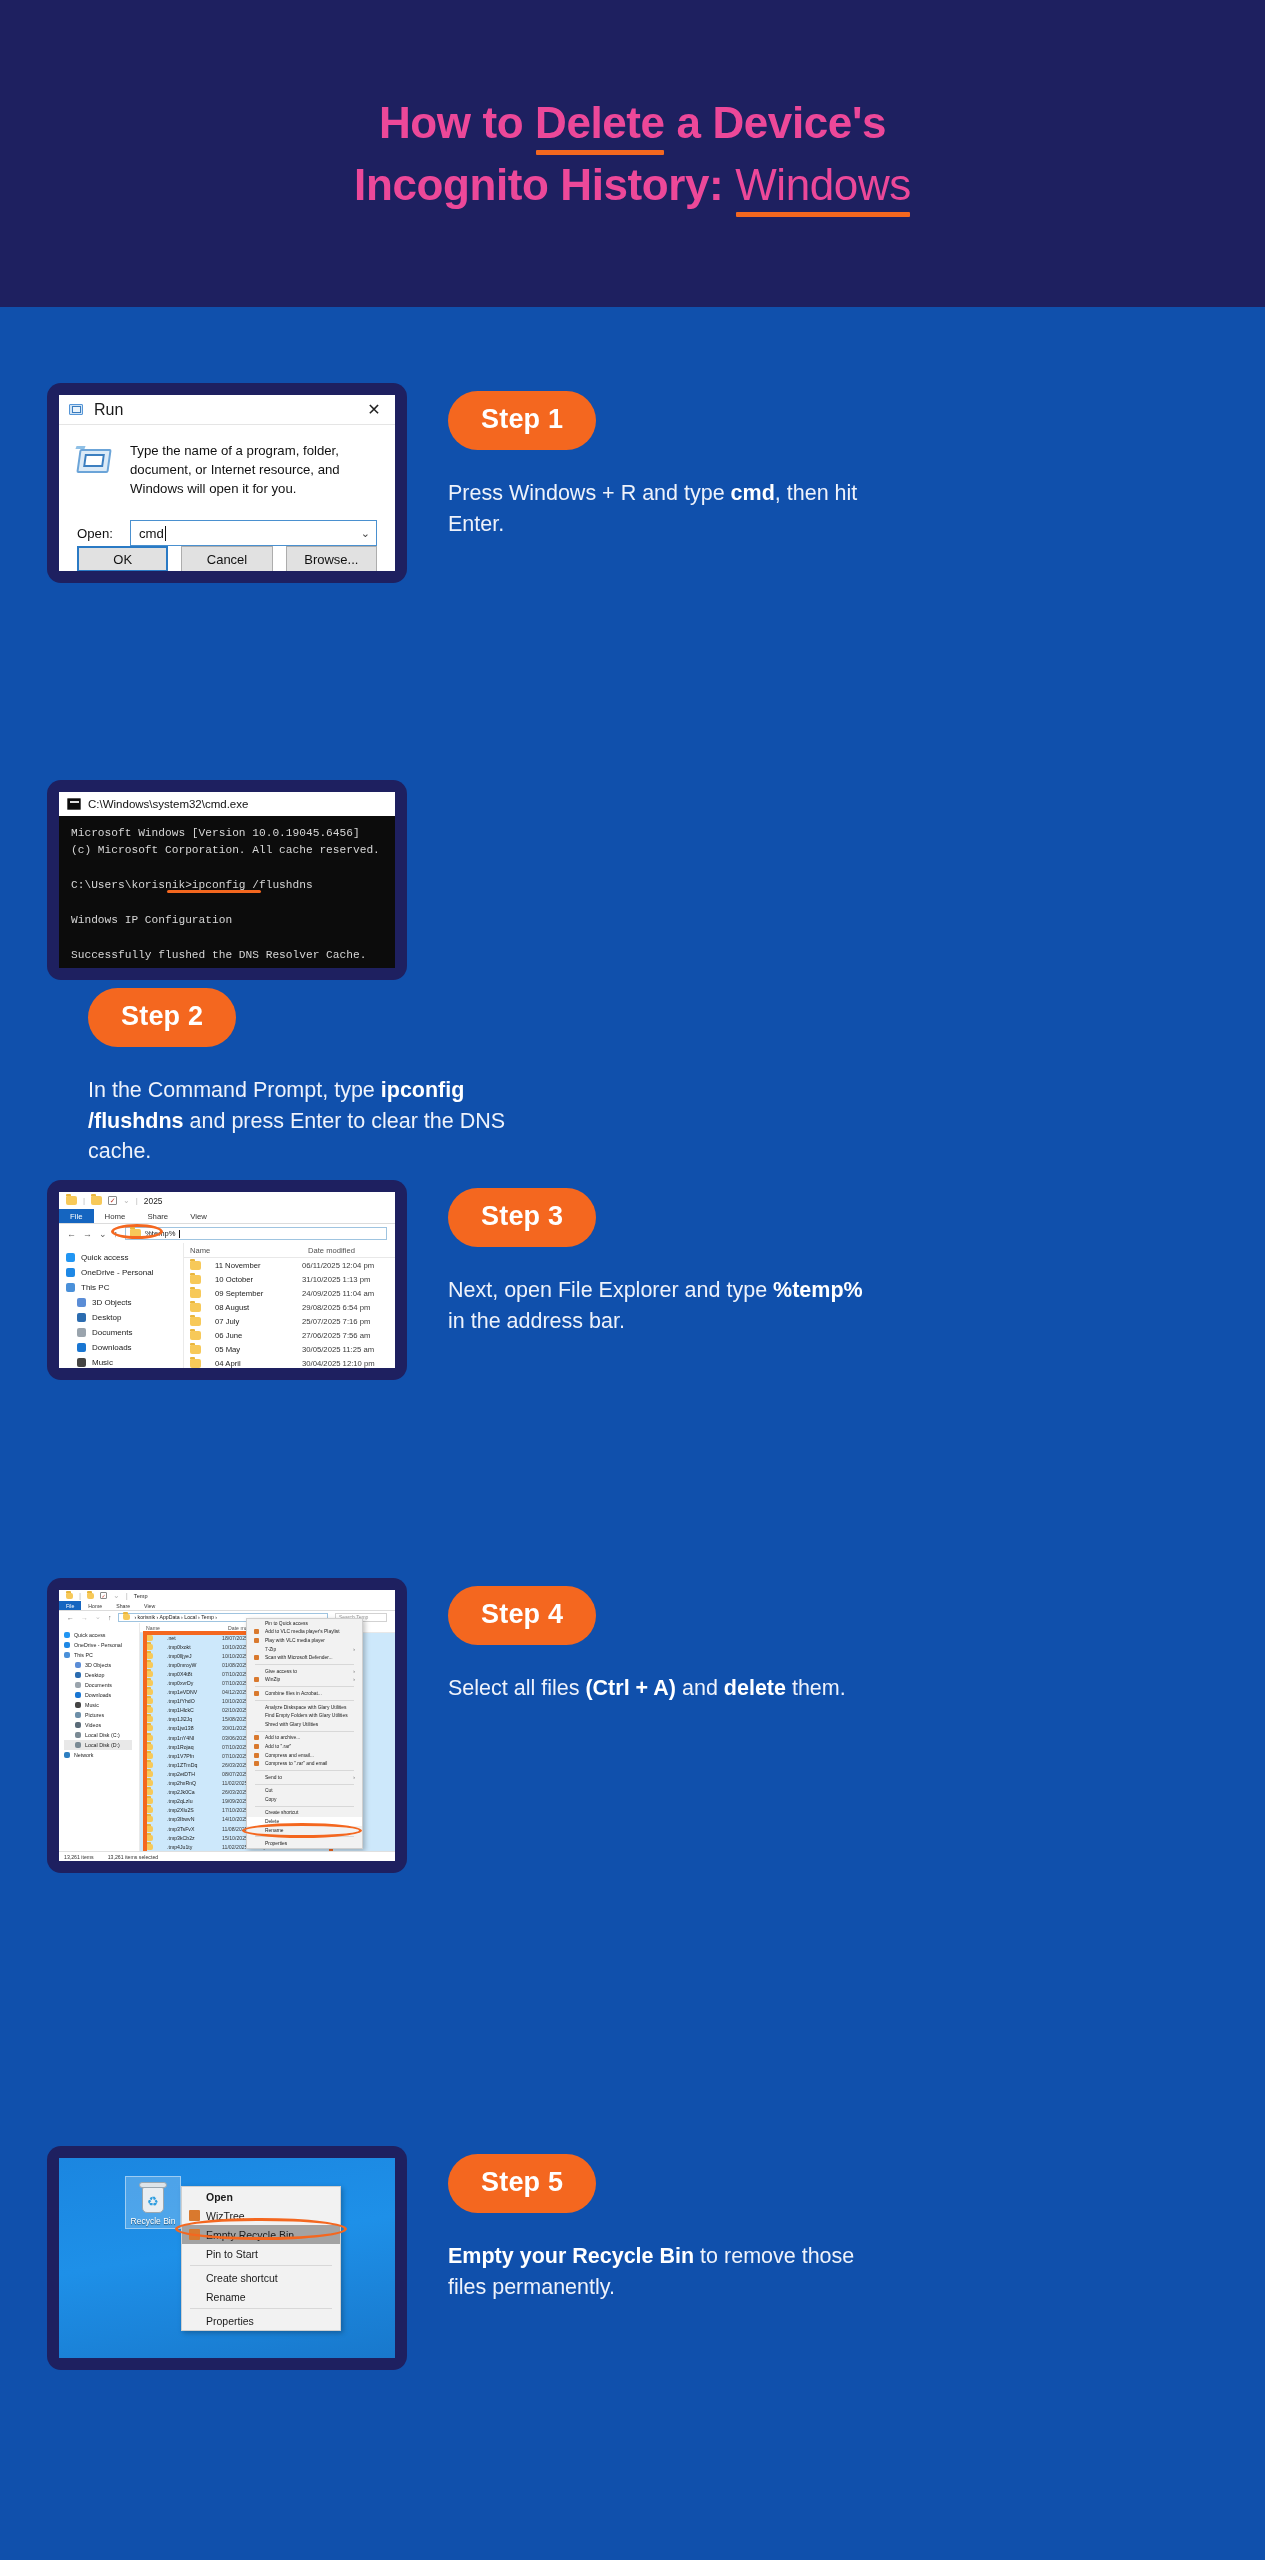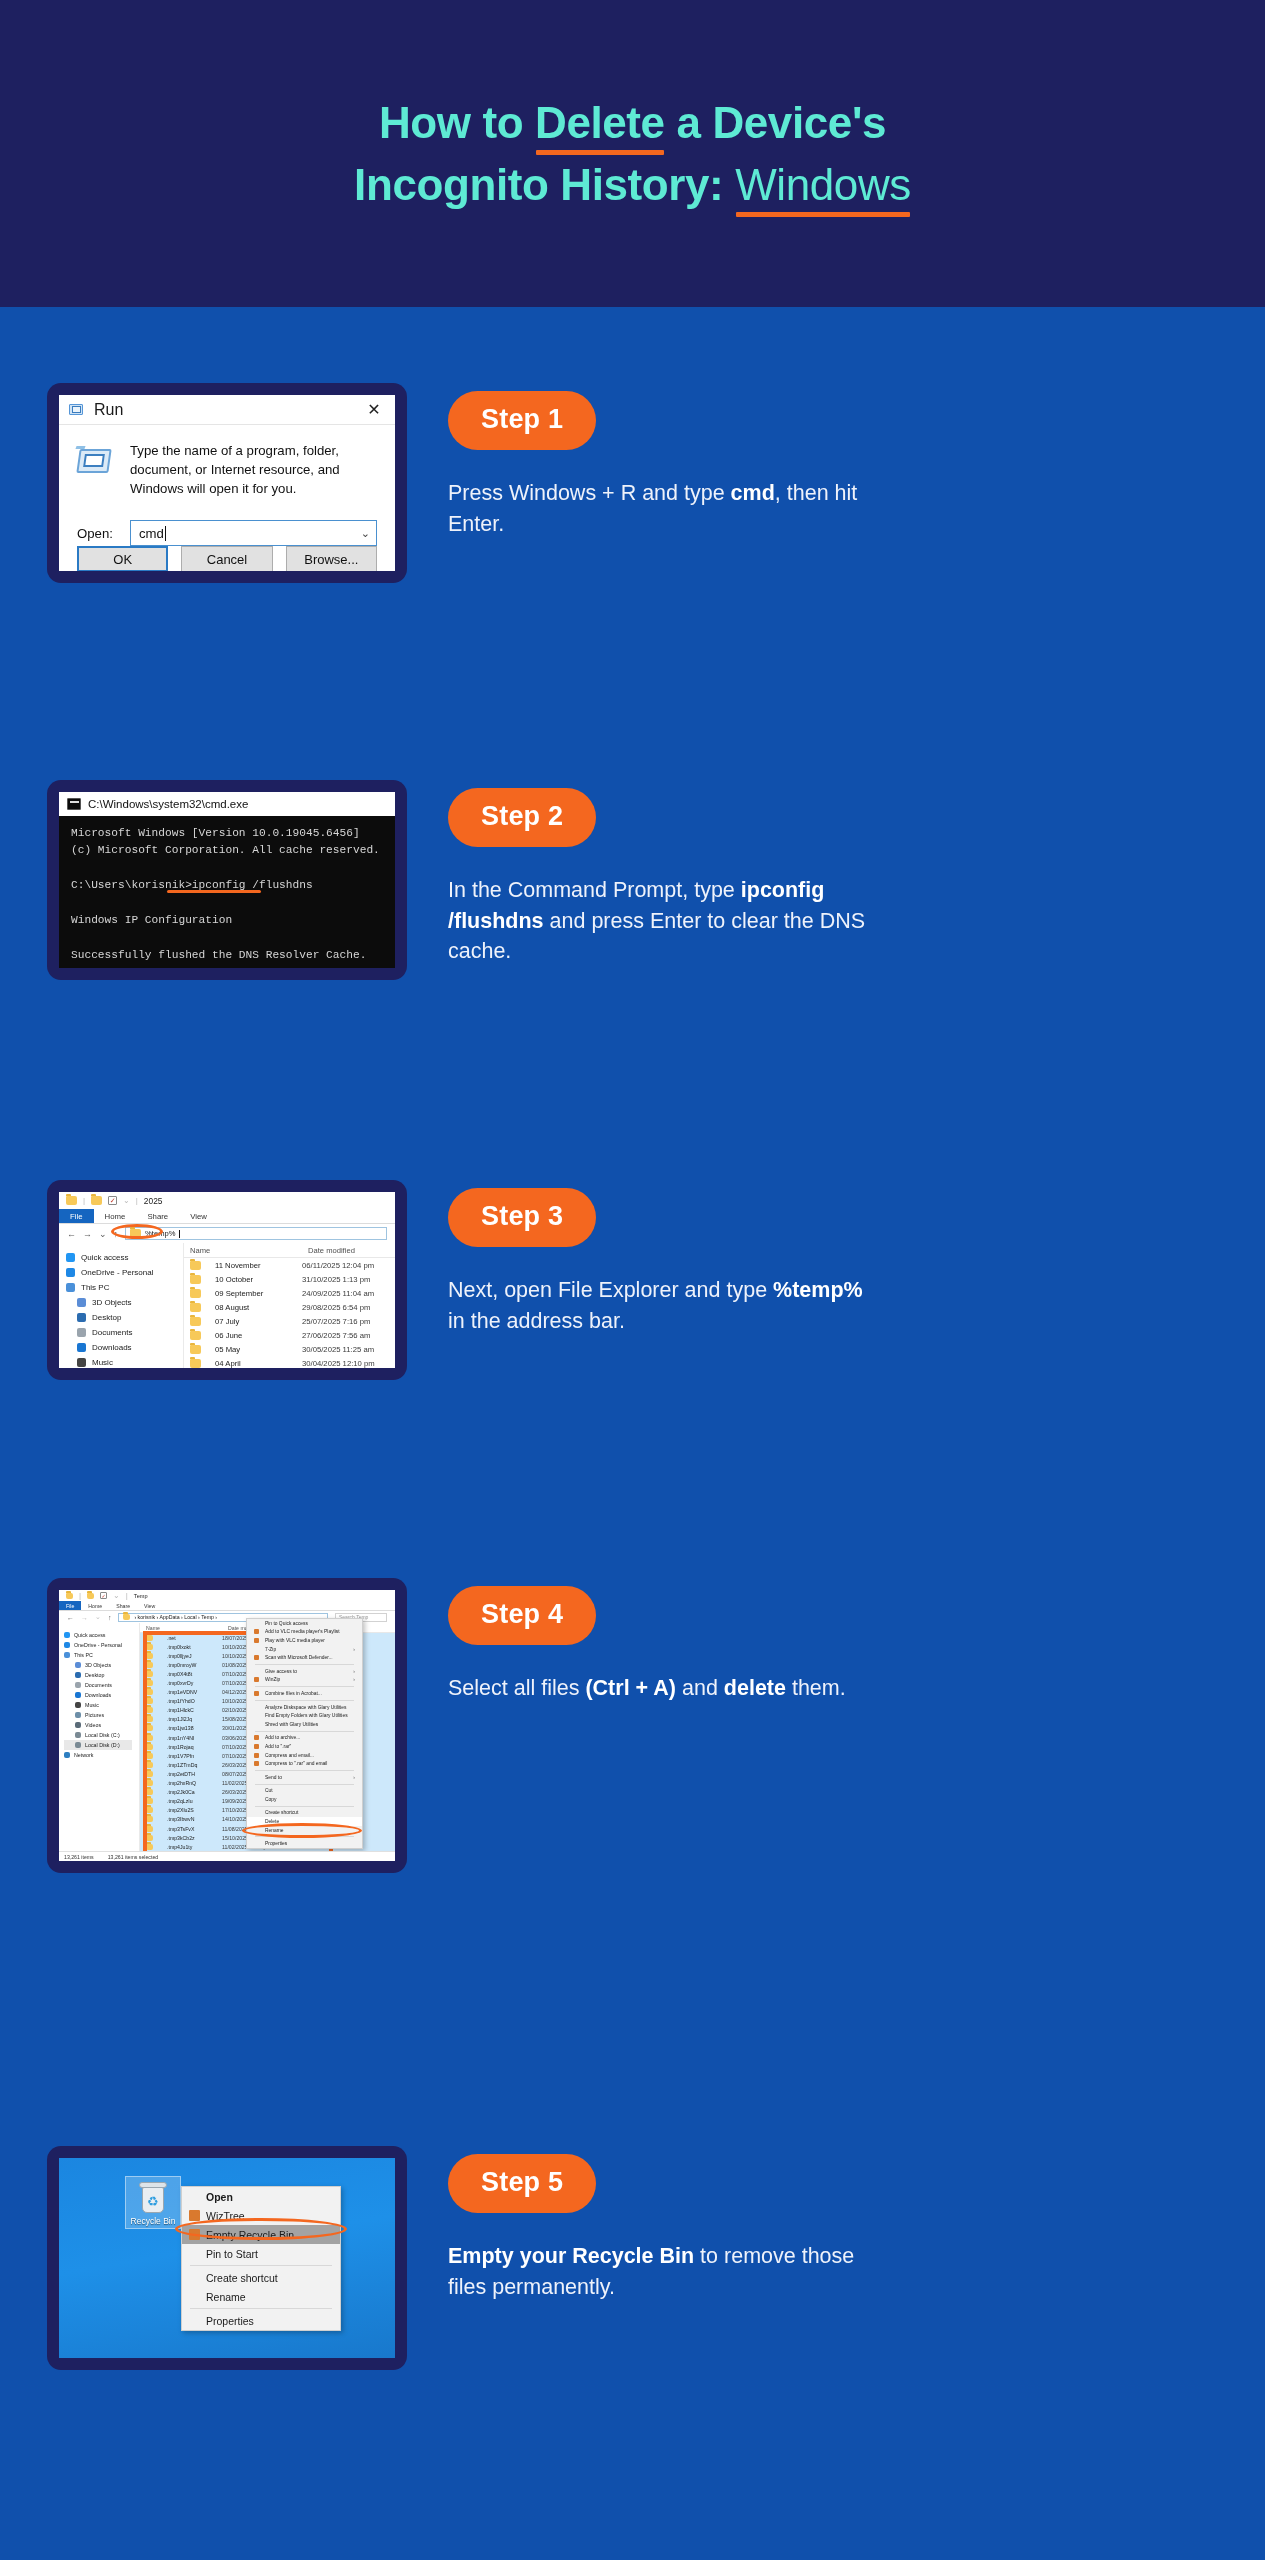--- a/index.html
+++ b/index.html
@@ -10,21 +10,21 @@
     overflow: hidden;
     position: relative;
   }
 
   
   .header {
     height: 307px; background: #1e2060;
     display: flex; flex-direction: column;
     align-items: center; justify-content: center;
   }
-  .title-line { color: #5eead4; font-size: 44px; font-weight: 800; letter-spacing: -0.4px;
+  .title-line { color: #ec4899; font-size: 44px; font-weight: 800; letter-spacing: -0.4px;
                 line-height: 1.17; white-space: nowrap; }
   .u-accent { position: relative; display: inline-block; }
   .u-accent::after {
     content: ""; position: absolute; left: 1px; right: 1px; bottom: -7px;
     height: 5px; background: #f4671f; border-radius: 1px;
   }
   .title-win { font-weight: 500; }
 
   
   .row { display: flex; position: absolute; left: 47px; width: 1180px; }
@@ -207,21 +207,21 @@
     </div>
   </div>
   <div class="textcol">
     <div class="badge">Step 1</div>
     <div class="stepdesc">
       <span>Press Windows + R and type </span><b>cmd</b><span>, then hit Enter.</span>
     </div>
   </div>
 </div>
 
-<div class="row" style="top:780px;">
+<div class="row" style="top:780px;flex-direction:column;">
   <div class="shot-frame" style="width:360px;height:200px;">
     <div class="shot-inner">
       <div class="cmd-title">
         <span class="cmd-ico"></span>
         <span class="cmd-titletext">C:\Windows\system32\cmd.exe</span>
       </div>
       <div class="cmd-body"><span>Microsoft Windows [Version 10.0.19045.6456]</span>
 <span>(c) Microsoft Corporation. All cache reserved.</span>
 
 <span>C:\Users\korisnik&gt;ipconfig /flushdns</span>

